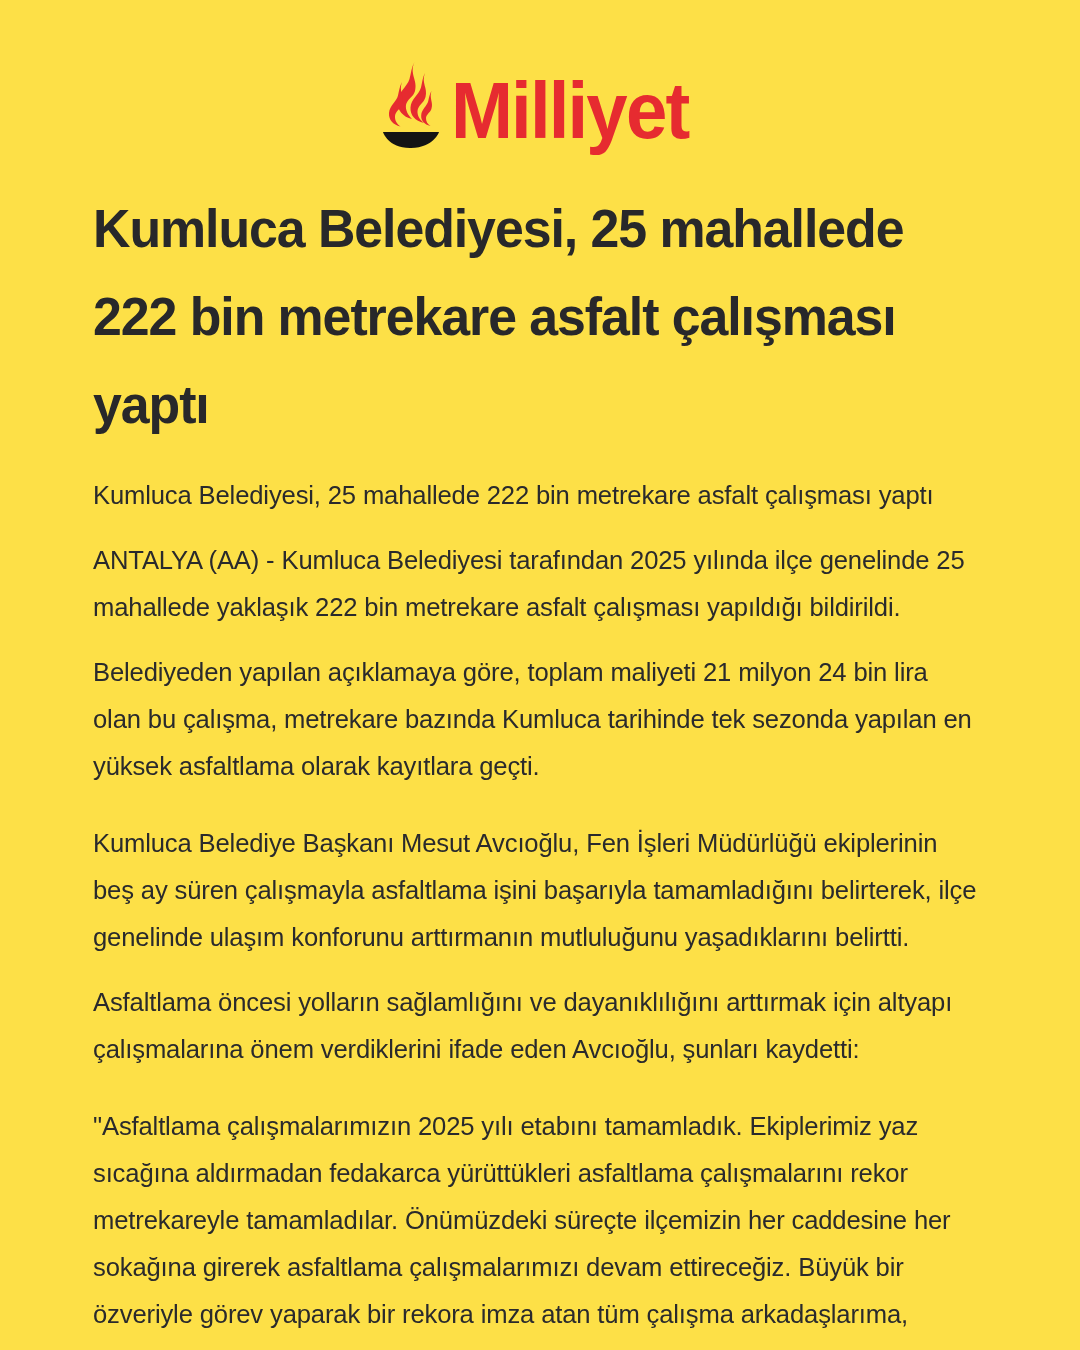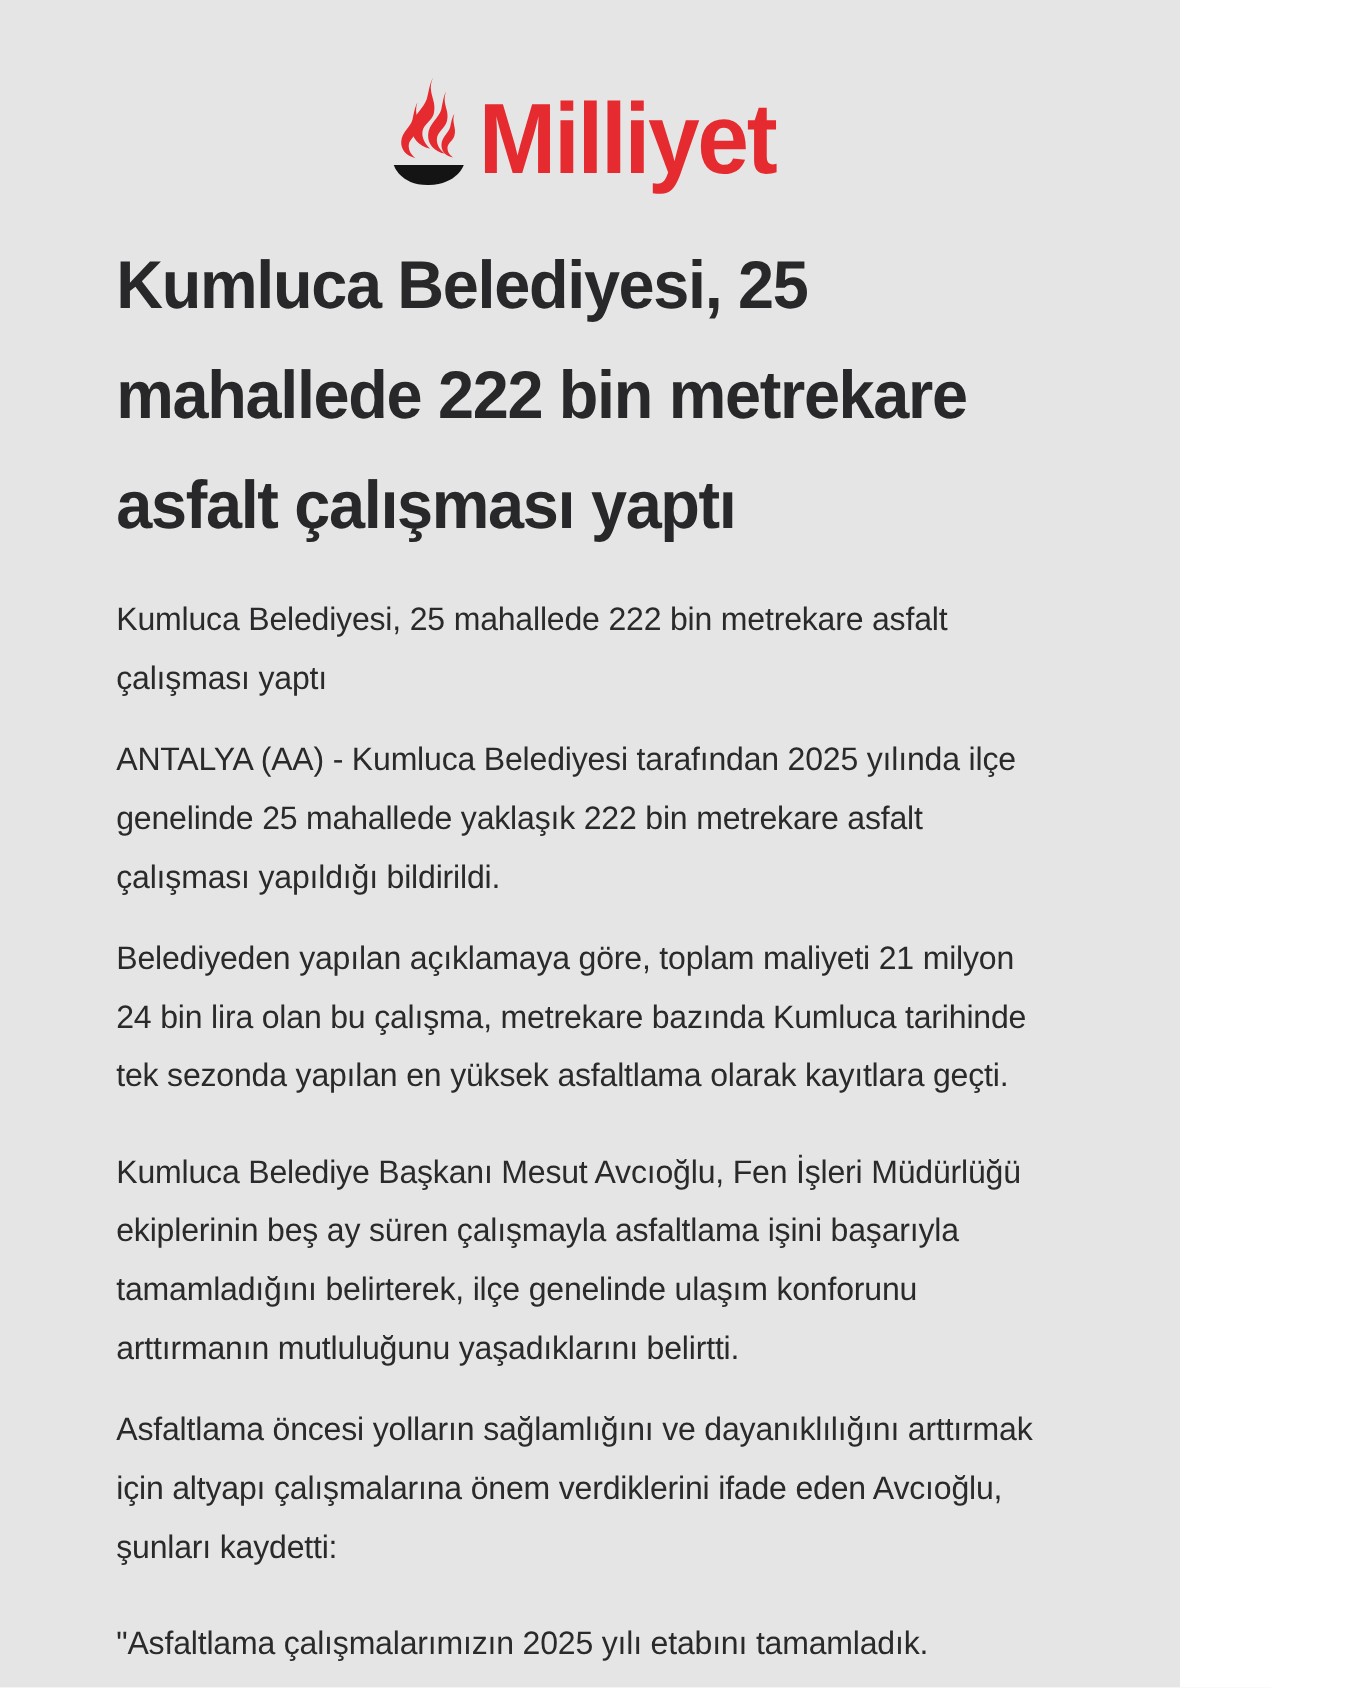--- a/index.html
+++ b/index.html
@@ -9,23 +9,23 @@
   }
   body {
     width: 1080px;
     height: 1350px;
     font-family: "Liberation Sans", sans-serif;
     -webkit-font-smoothing: antialiased;
     overflow: hidden;
   }
 
   .page {
-    width: 944px;
+    width: 1080px;
     height: 1350px;
-    background: #e5e5e5;
+    background: #fde047;
     box-sizing: border-box;
     position: relative;
   }
 
   
   .masthead {
     width: 100%;
     padding-top: 58px;
     display: flex;
     align-items: center;

